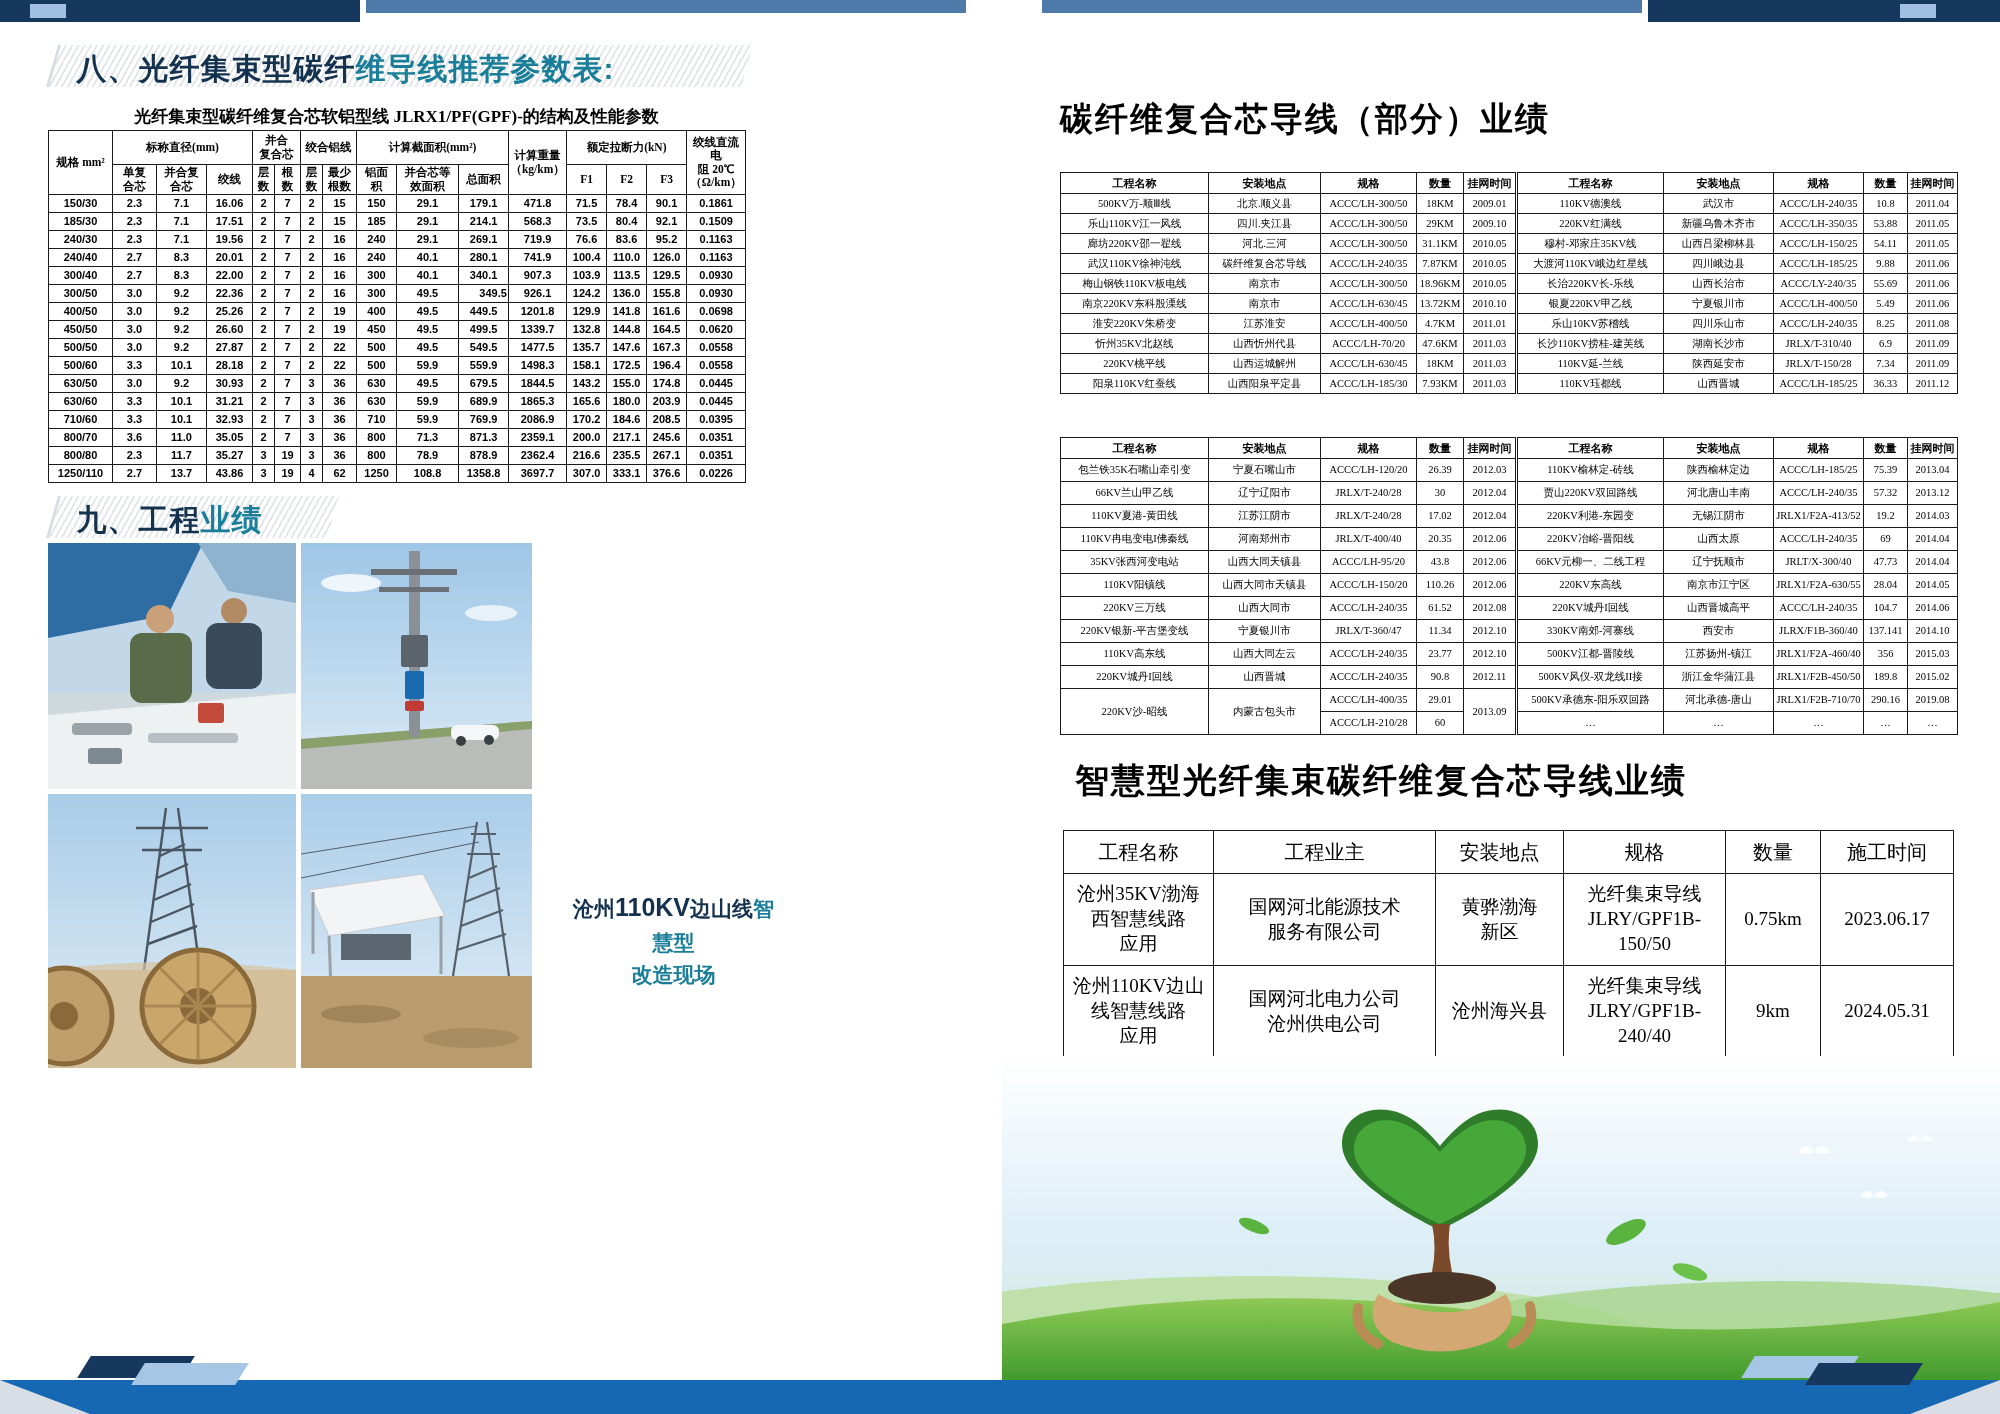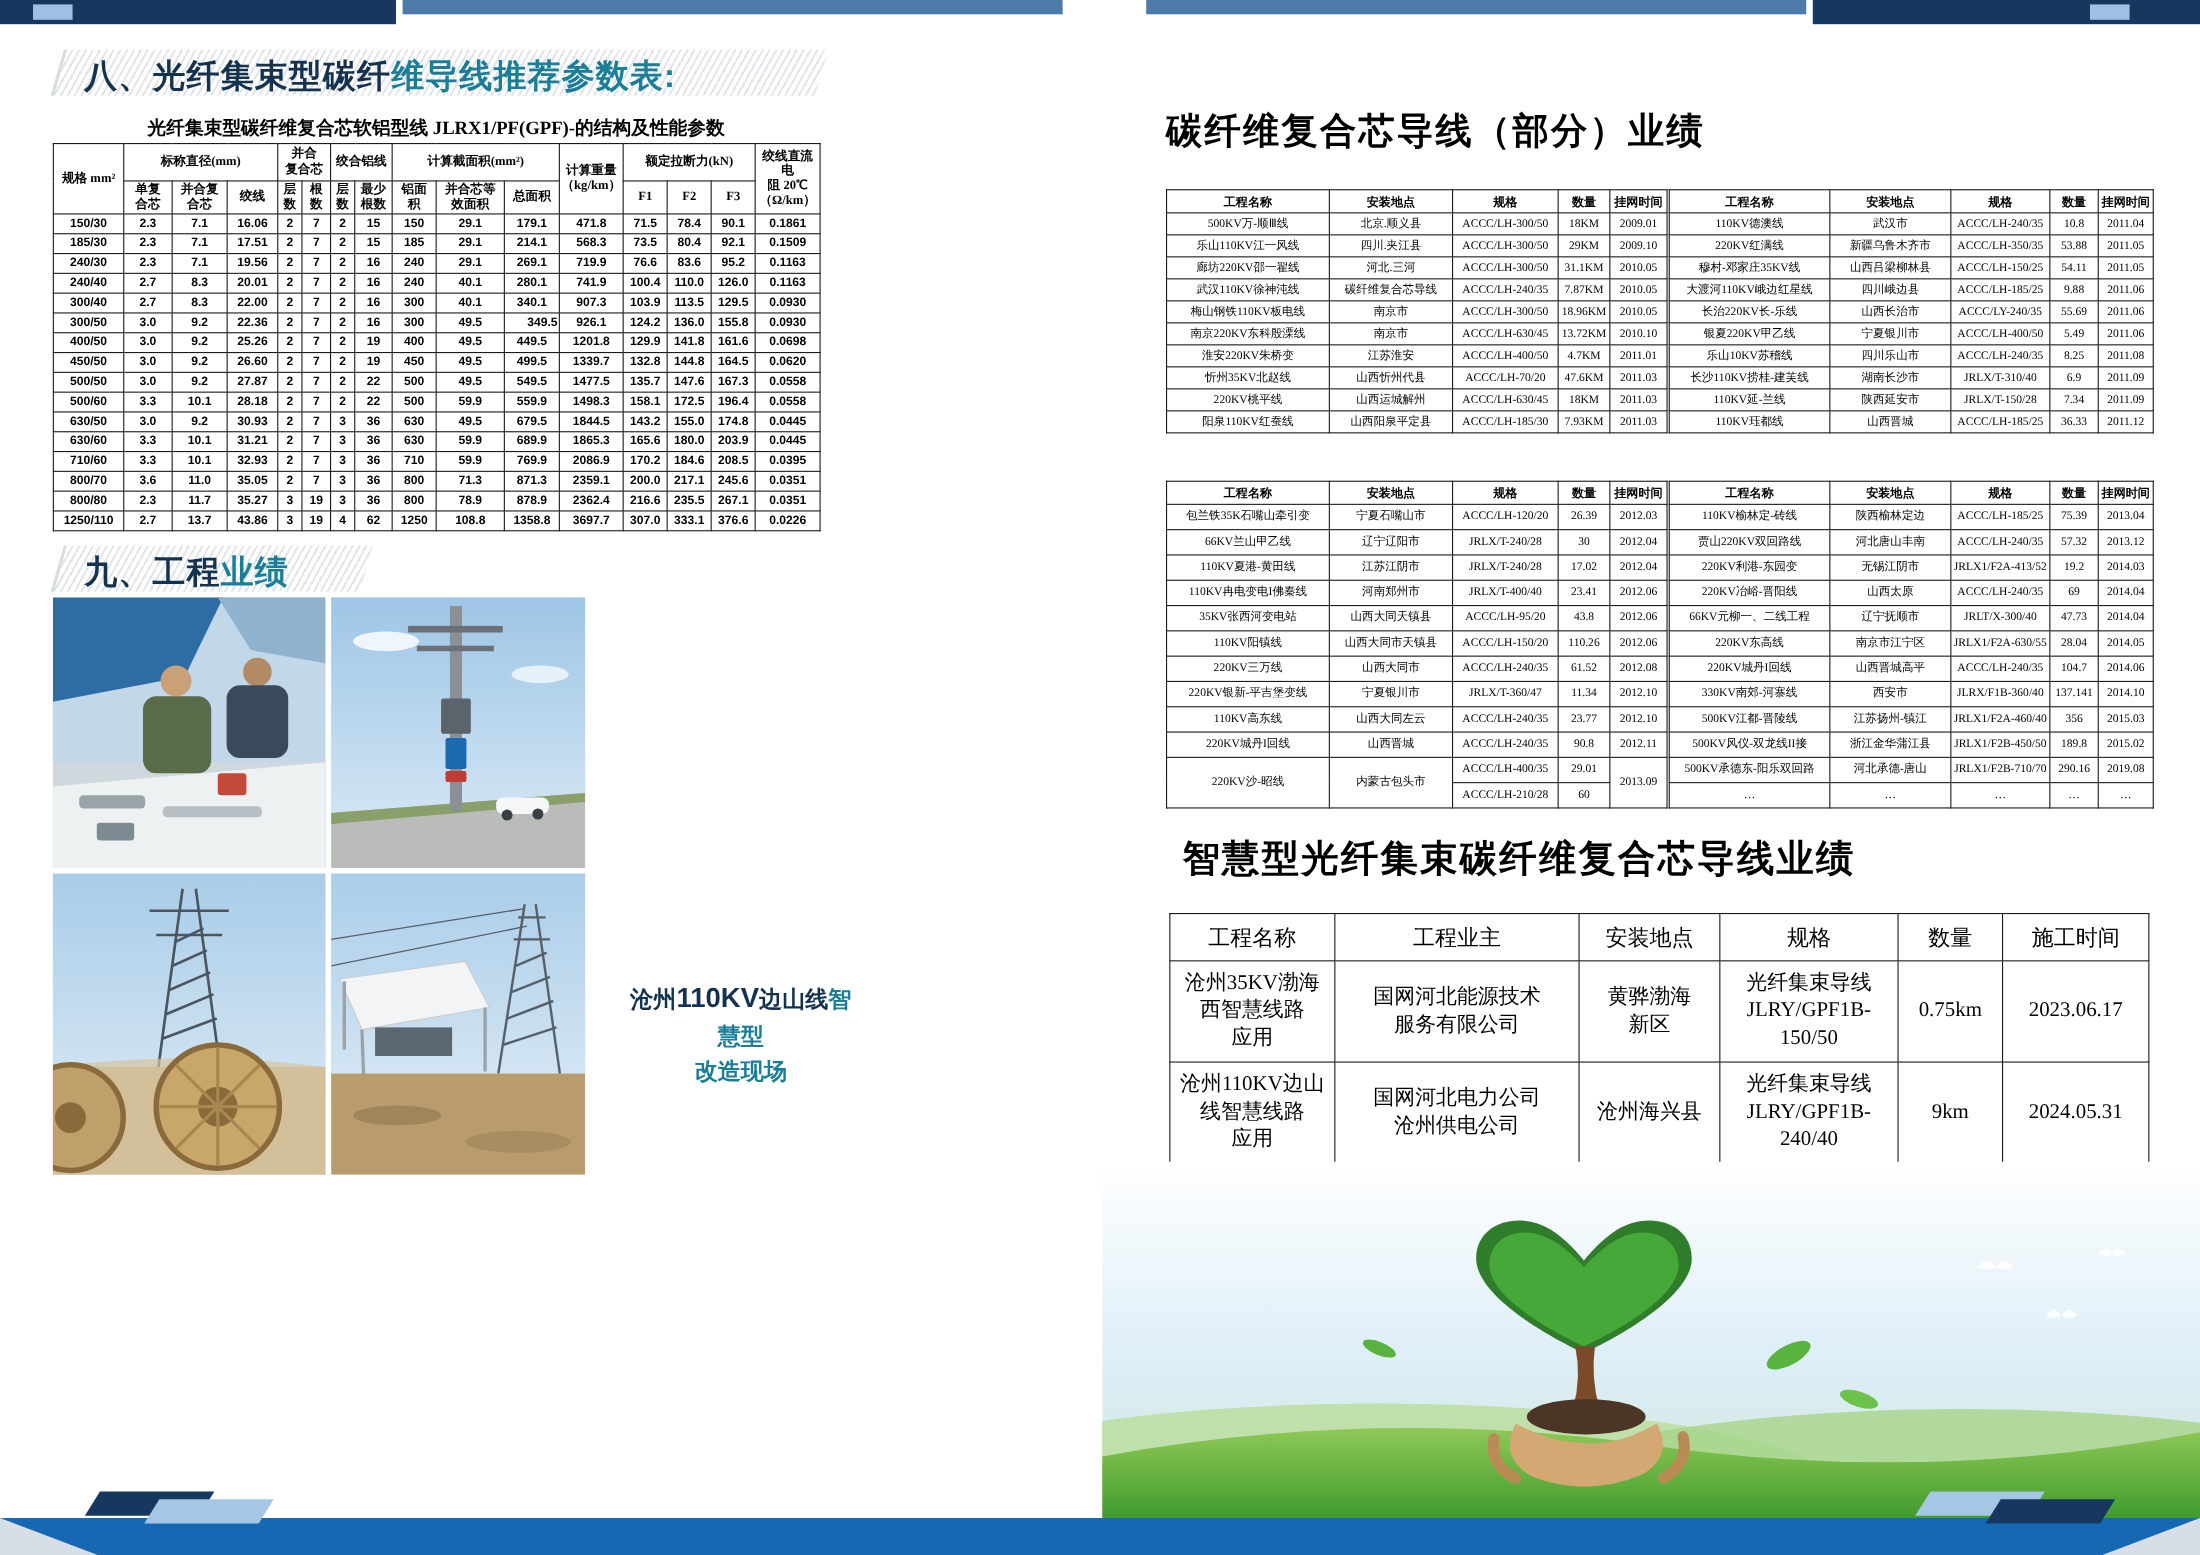--- a/index.html
+++ b/index.html
@@ -740,21 +740,21 @@
           <td style="white-space: pre-line;">110KV夏港-黄田线</td>
           <td style="white-space: pre-line;">江苏江阴市</td>
           <td class="mono" style="white-space: pre-line;">JRLX/T-240/28</td>
           <td class="mono" style="white-space: pre-line;">17.02</td>
           <td class="mono" style="white-space: pre-line;">2012.04</td>
         </tr>
         <tr>
           <td style="white-space: pre-line;">110KV冉电变电I佛秦线</td>
           <td style="white-space: pre-line;">河南郑州市</td>
           <td class="mono" style="white-space: pre-line;">JRLX/T-400/40</td>
-          <td class="mono" style="white-space: pre-line;">23.41</td>
+          <td class="mono" style="white-space: pre-line;">20.35</td>
           <td class="mono" style="white-space: pre-line;">2012.06</td>
         </tr>
         <tr>
           <td style="white-space: pre-line;">35KV张西河变电站</td>
           <td style="white-space: pre-line;">山西大同天镇县</td>
           <td class="mono" style="white-space: pre-line;">ACCC/LH-95/20</td>
           <td class="mono" style="white-space: pre-line;">43.8</td>
           <td class="mono" style="white-space: pre-line;">2012.06</td>
         </tr>
         <tr>

